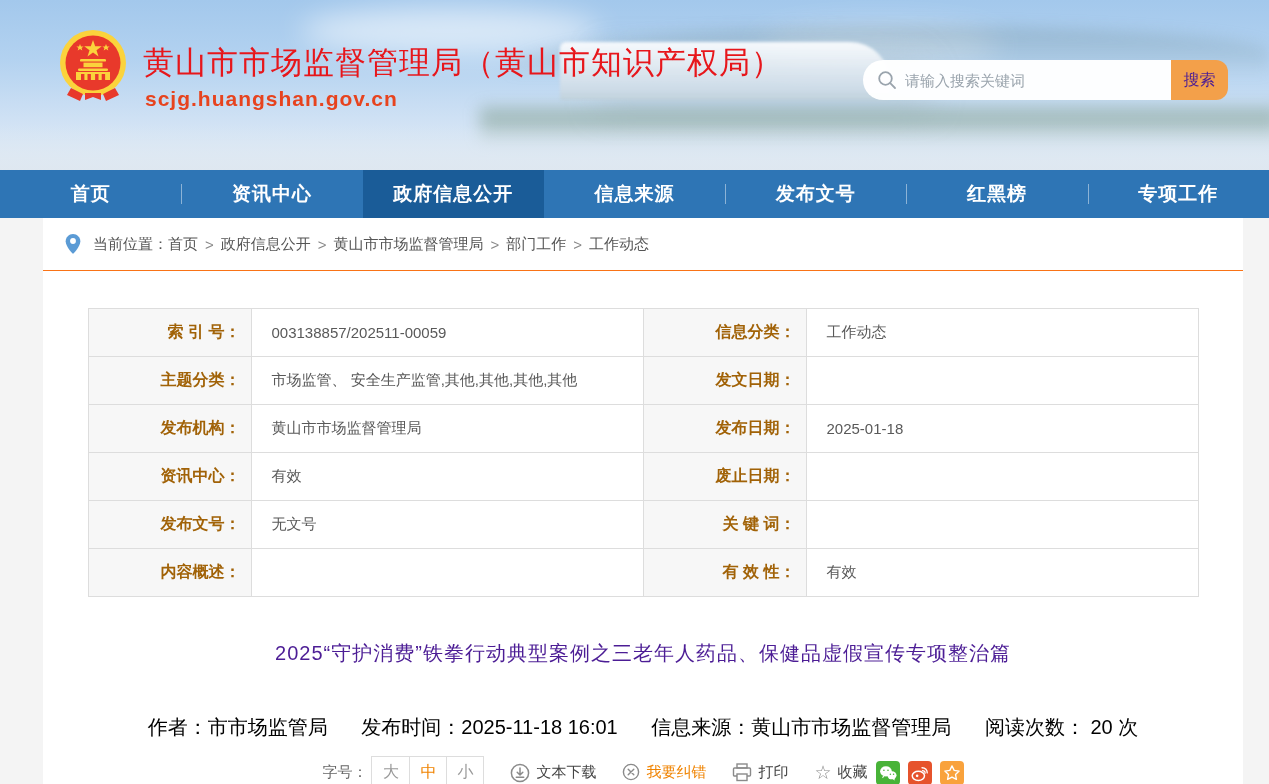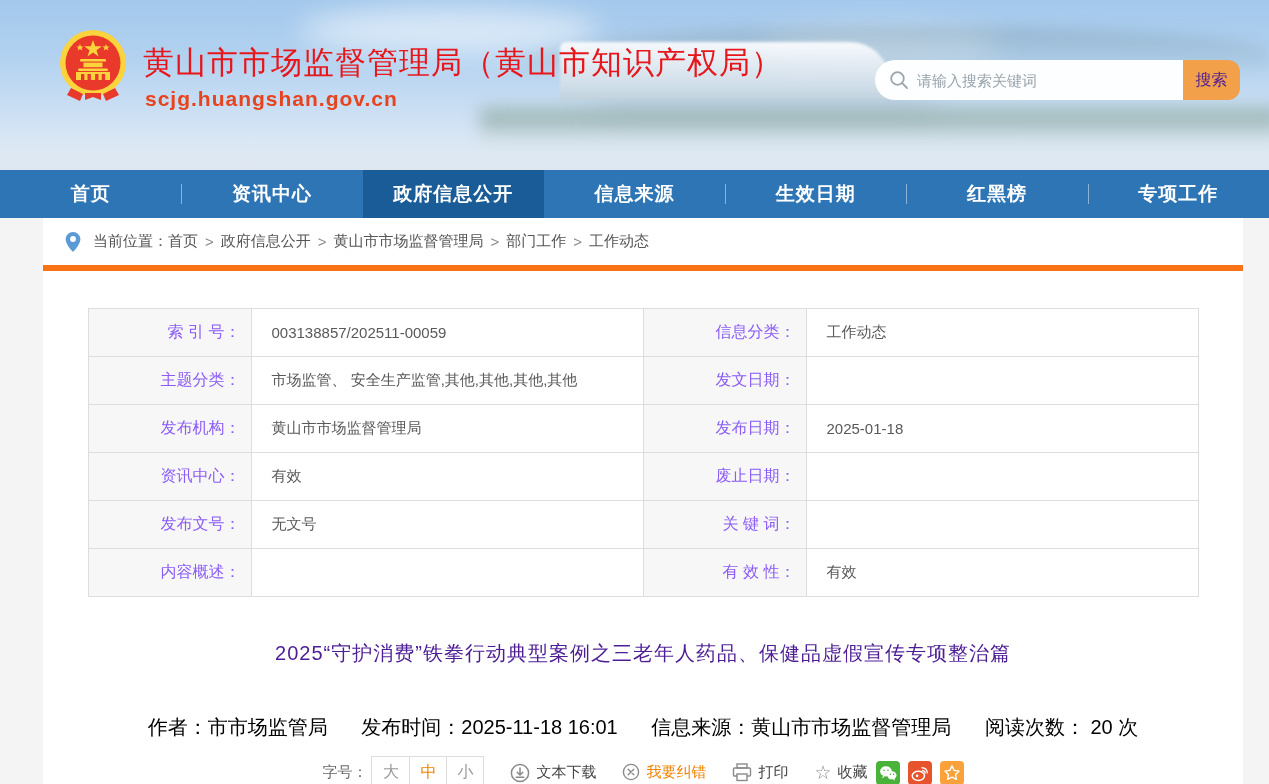--- a/index.html
+++ b/index.html
@@ -22,21 +22,21 @@
     background: linear-gradient(180deg, rgba(90,125,95,0.45), rgba(120,150,120,0.15)); filter: blur(8px); }
   .bn-ground { position: absolute; left: 0; bottom: 0; width: 100%; height: 46px;
     background: linear-gradient(180deg, rgba(214,226,236,0), rgba(222,231,240,0.95)); }
 
   .emblem { position: absolute; left: 57px; top: 28px; width: 72px; height: 78px; }
   .site-title { position: absolute; left: 143px; top: 42px; font-size: 31px; font-weight: normal;
     color: #e7161b; letter-spacing: 1px; white-space: nowrap; }
   .site-url { position: absolute; left: 145px; top: 87px; font-size: 21px; font-weight: bold;
     color: #e7431e; letter-spacing: 1px; }
 
-  .search-bar { position: absolute; right: 29px; top: 60px; width: 365px; height: 36px; display: flex; }
+  .search-bar { position: absolute; right: 41px; top: 60px; width: 365px; height: 36px; display: flex; }
   .search-input-wrap { position: relative; flex: 1; }
   .search-input { width: 100%; height: 40px; border: none; outline: none;
     background: rgba(255,255,255,0.97); border-radius: 20px 0 0 20px; padding: 0 10px 0 42px;
     font-size: 15px; color: #333; font-family: inherit; }
   .search-input::placeholder { color: #9aa4ad; }
   .search-icon { position: absolute; left: 14px; top: 10px; }
   .search-btn { width: 57px; height: 40px; border: none; cursor: pointer;
     background: #f3a04a; color: #4c1d95; font-size: 16px; border-radius: 0 12px 12px 0; font-family: inherit; }
 
   
@@ -45,30 +45,30 @@
     color: #fff; font-size: 19px; font-weight: bold; cursor: pointer; position: relative; letter-spacing: 1px; }
   .nav-item + .nav-item::before { content: ""; position: absolute; left: 0; top: 14px;
     width: 1px; height: 20px; background: rgba(255,255,255,0.45); }
   .nav-item.active { background: #1a5c98; }
   .nav-item.active::before, .nav-item.active + .nav-item::before { display: none; }
 
   
   .page { margin-left: 43px; width: 1200px; height: 566px; background: #fff; }
 
   .breadcrumb { height: 53px; display: flex; align-items: center; padding: 0 22px;
-    border-bottom: 6px solid #f97316; font-size: 15px; color: #555; }
+    border-bottom: 1px solid #f97316; font-size: 15px; color: #555; }
   .breadcrumb .pin { margin-right: 12px; display: inline-flex; }
   .crumb { color: #555; cursor: pointer; }
   .crumb-sep { margin: 0 7px; color: #888; }
 
   
   .info-table { width: 1110px; margin: 37px auto 0; border-collapse: collapse; table-layout: fixed; }
   .info-table td { border: 1px solid #ddd; height: 48px; }
   .info-table td.lbl { width: 163px; background: #f7f7f7; text-align: right; padding-right: 10px;
-    font-weight: normal; color: #8b5cf6; font-size: 16px; white-space: nowrap; }
+    font-weight: bold; color: #a16207; font-size: 16px; white-space: nowrap; }
   .info-table td.val { width: 392px; padding-left: 20px; color: #595959; font-size: 15px; }
 
   .article-title { margin: 43px 40px 0; text-align: center; font-size: 20px; font-weight: normal;
     color: #4c1d95; letter-spacing: 1px; }
 
   .article-meta { margin-top: 47px; text-align: center; font-size: 20px; color: #000000; }
   .article-meta span.meta-item { margin: 0 14px; }
 
   .toolbar { margin-top: 15px; display: flex; justify-content: center; align-items: center;
     font-size: 15px; color: #555; }
@@ -133,21 +133,21 @@
     </div>
     <button class="search-btn">搜索</button>
   </div>
 </div>
 
 <div class="nav">
   <div class="nav-item">首页</div>
   <div class="nav-item">资讯中心</div>
   <div class="nav-item active">政府信息公开</div>
   <div class="nav-item">信息来源</div>
-  <div class="nav-item">生效日期</div>
+  <div class="nav-item">发布文号</div>
   <div class="nav-item">红黑榜</div>
   <div class="nav-item">专项工作</div>
 </div>
 
 <div class="page">
 
   <div class="breadcrumb">
     <span class="pin">
       <svg width="16" height="22" viewBox="0 0 24 32">
         <path d="M12 1C5.9 1 1 5.9 1 12c0 8.5 11 19 11 19s11-10.5 11-19C23 5.9 18.1 1 12 1z" fill="#5b9bd5"></path>

